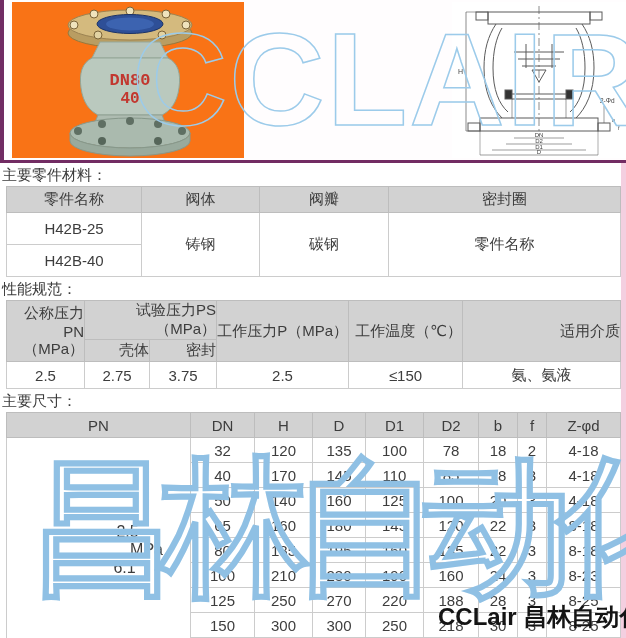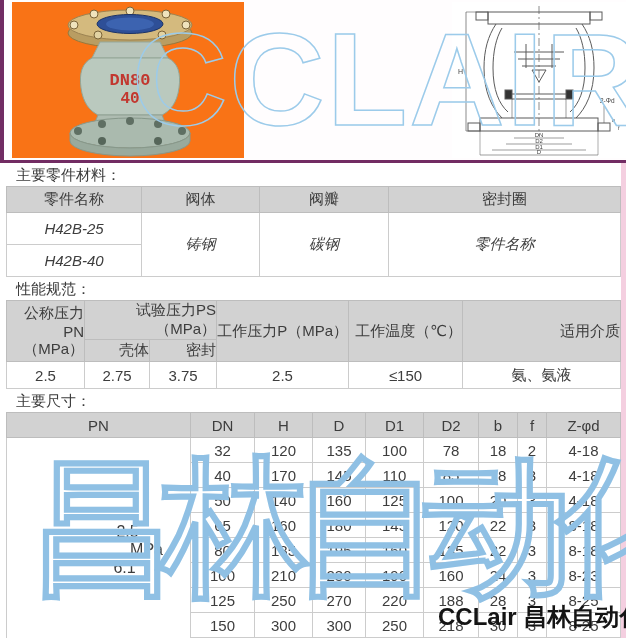--- a/index.html
+++ b/index.html
@@ -20,30 +20,30 @@
   .cclair-watermark{
     position:absolute;left:92px;top:14px;z-index:6;
     font-size:132px;line-height:132px;font-weight:bold;letter-spacing:2px;
     color:transparent;-webkit-text-stroke:1.5px #9ccbea;
     pointer-events:none;user-select:none;margin-left:36px;
   }
   
   .pink-edge{position:absolute;right:0;top:163px;width:5px;height:475px;background:#f4cfe0;}
   
   .section-title{
-    font-size:15px;color:#3a3a3a;padding:3px 0 2px 16px;line-height:18px;
+    font-size:15px;color:#3a3a3a;padding:3px 0 2px 2px;line-height:18px;
   }
   .content{position:absolute;top:163px;left:0;width:626px;}
   
   table{border-collapse:collapse;width:614px;margin-left:6px;table-layout:fixed;
         font-size:15px;color:#3d3d3d;background:#fff;}
   th{background:#d2d2d2;font-weight:normal;border:1px solid #bdbdbd;padding:0;text-align:center;}
   td{border:1px solid #cccccc;padding:0;text-align:center;background:#fff;}
   .mat-table th{height:25px;}
-  .mat-table td{height:31px;font-style:italic;}
+  .mat-table td{height:31px;}
   .perf-table th{height:21px;text-align:right;}
   .perf-table td{height:26px;}
   .dims-table th{height:24px;}
   .dims-table td{height:24px;}
   .pn-cell{vertical-align:middle;}
   .pn-line1{margin-left:58px;font-size:16px;}
   .pn-line2{margin-left:96px;font-size:16px;}
   .pn-line3{margin-left:52px;font-size:16px;}
   
   .cl-watermark{

